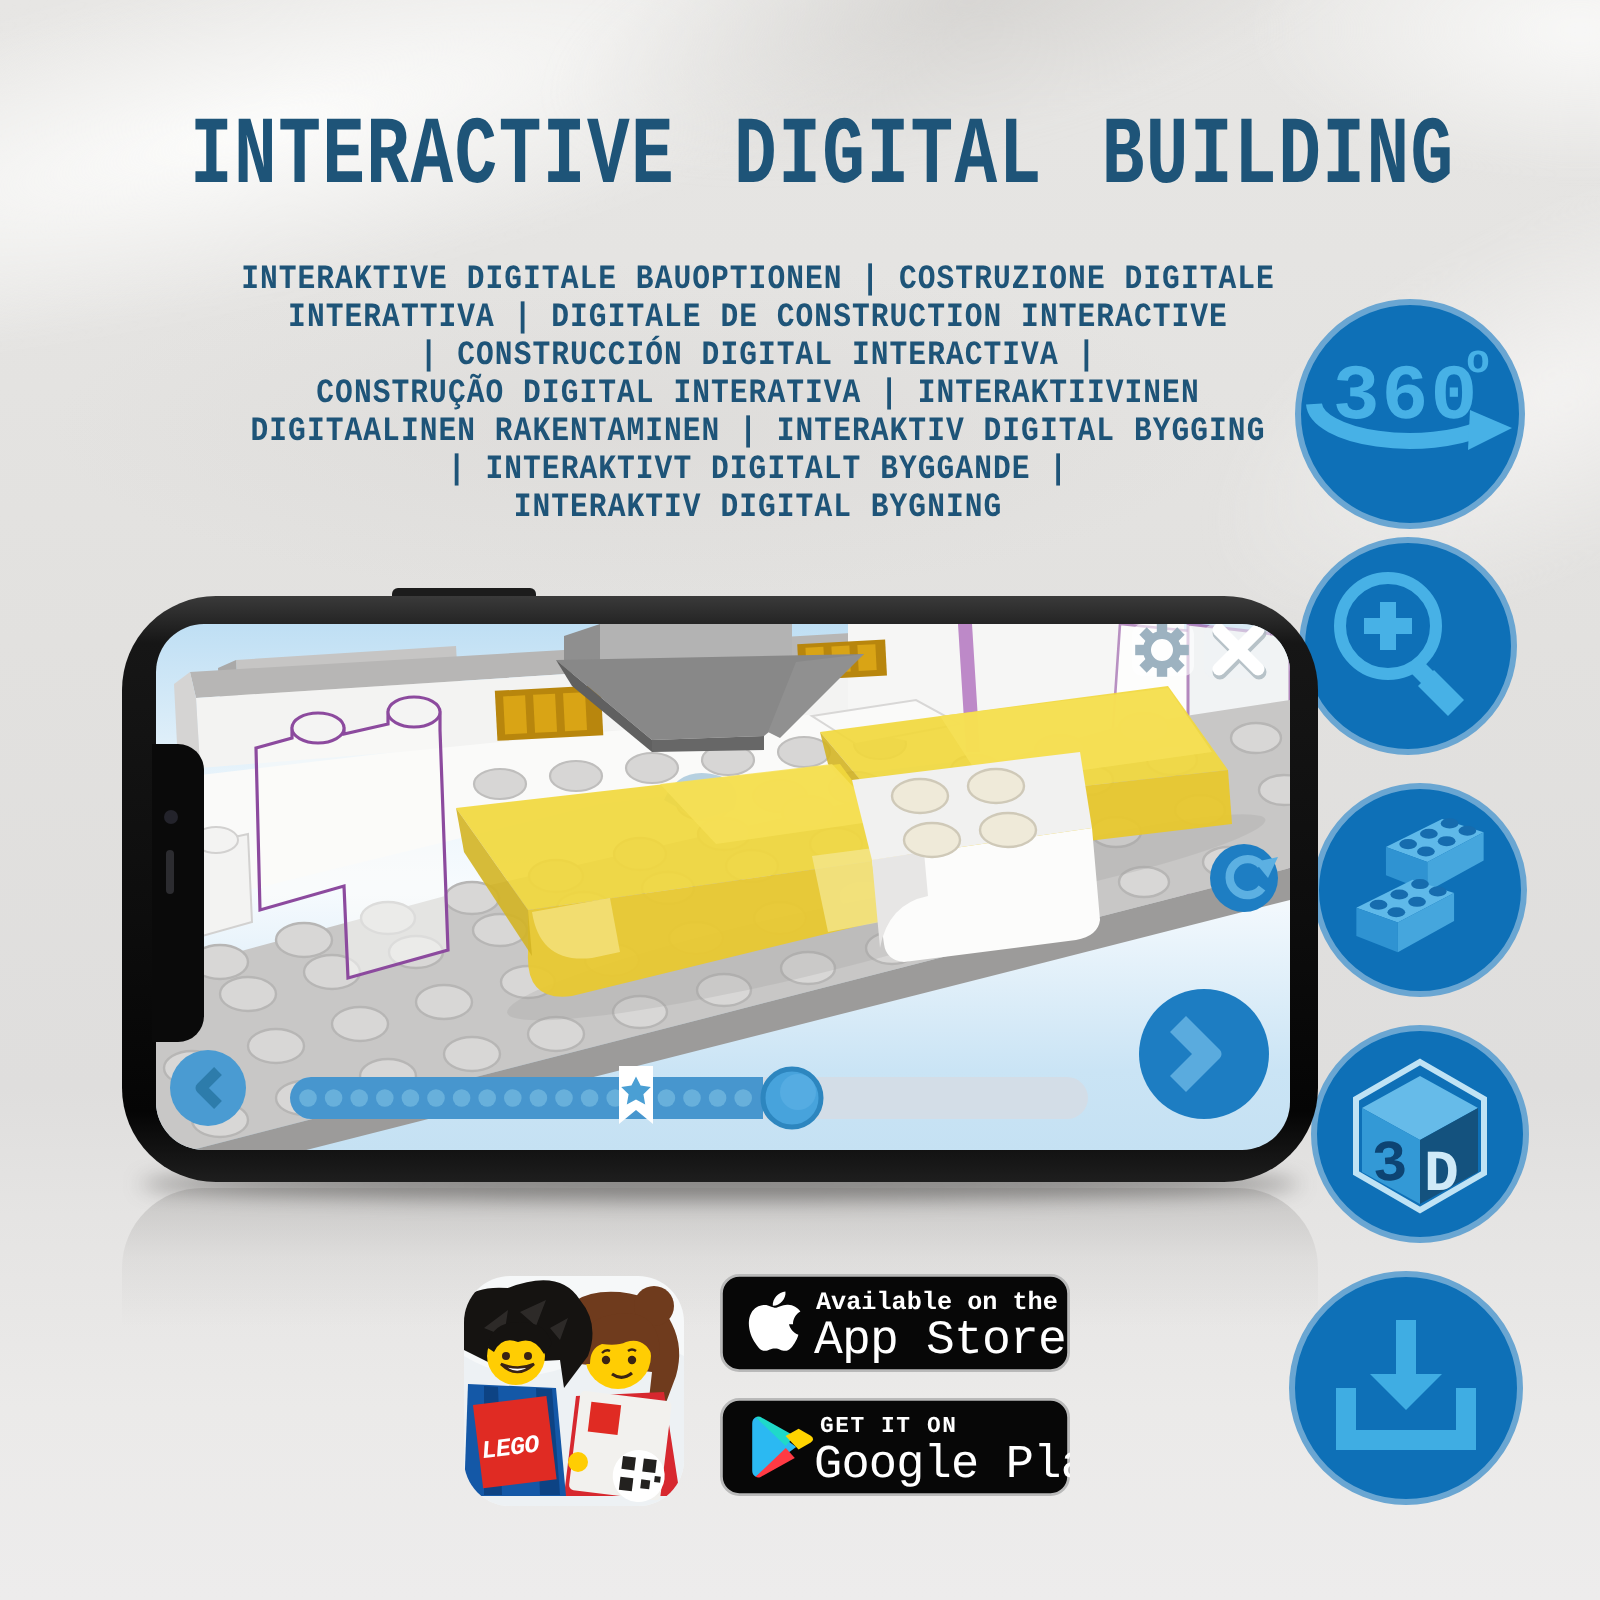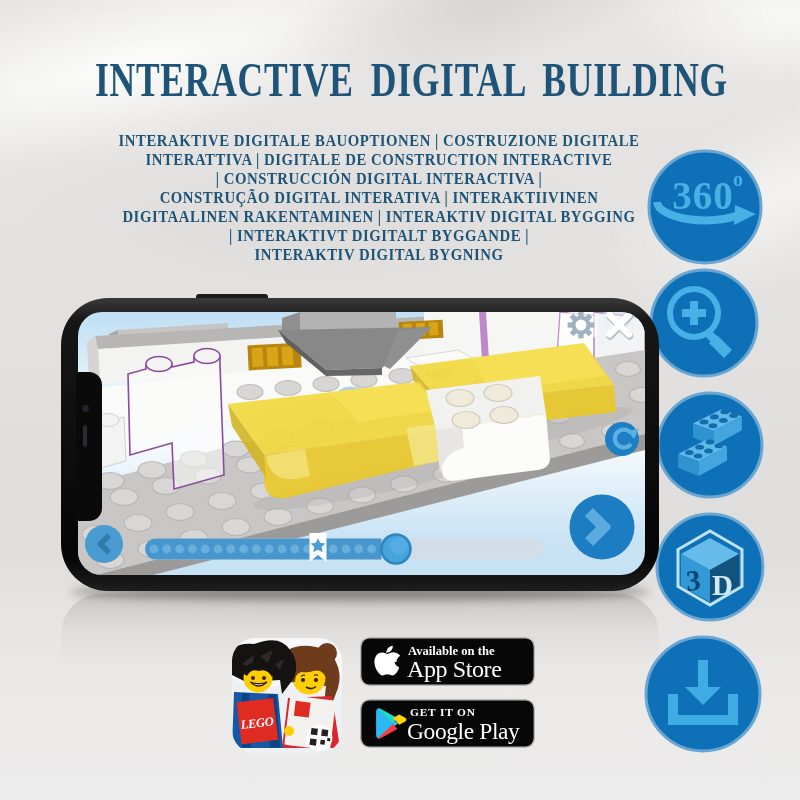--- a/index.html
+++ b/index.html
@@ -1,17 +1,17 @@
 <!DOCTYPE html>
 <html><head>
 <meta charset="utf-8">
 <style>
   html,body{margin:0;padding:0;}
   #stage{position:relative;width:800px;height:800px;overflow:hidden;
-    background:#e4e3e1; font-family:Liberation Serif, serif;}
+    background:#e4e3e1; font-family:Liberation Mono, monospace;}
   .abs{position:absolute;}
 </style>
 </head>
 <body>
 <div id="stage">
 
   <div class="abs" style="left:0;top:0;width:800px;height:800px;
     background:
       radial-gradient(ellipse 420px 120px at 320px 215px, rgba(213,211,209,.4), rgba(213,211,209,0) 70%),
       linear-gradient(180deg,#e7e6e4 0%,#e2e1df 40%,#dfdedd 68%,#e5e4e3 76%,#ebeae9 88%,#edecec 100%);"></div>

